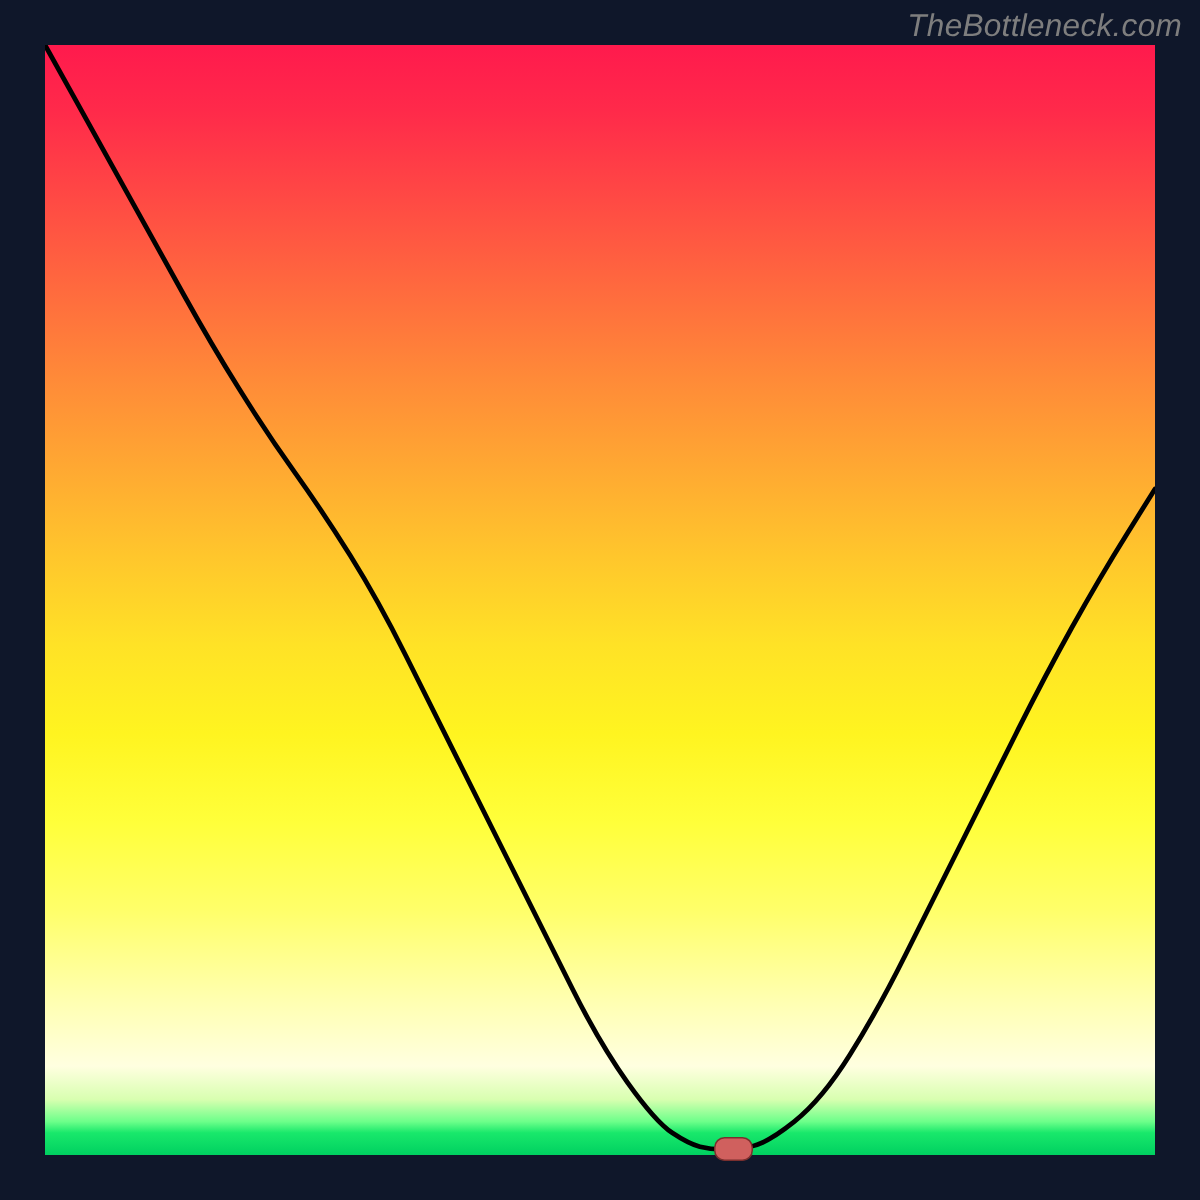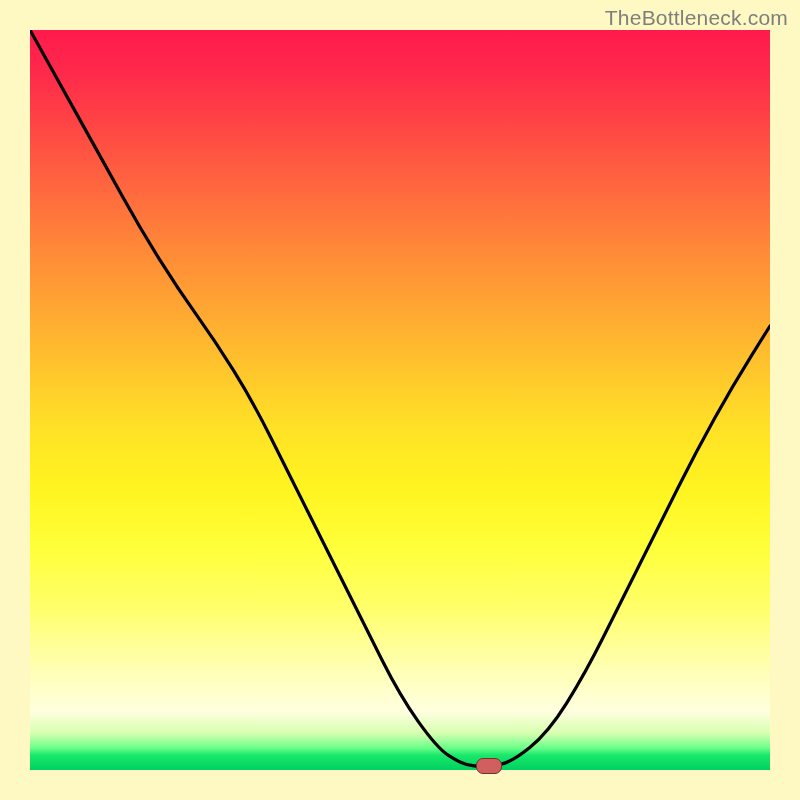--- a/index.html
+++ b/index.html
@@ -8,21 +8,22 @@
     width: 800px;
     height: 800px;
     background: #000;
     overflow: hidden;
     font-family: Arial, Helvetica, sans-serif;
   }
   .frame {
     position: relative;
     width: 800px;
     height: 800px;
-    background: #fef9c3;
+    background: #0f172a;
+    font-style: italic;
   }
   .plot-area {
     position: absolute;
     left: 30px;
     top: 30px;
     width: 740px;
     height: 740px;
     
     background: linear-gradient(
       to bottom,

